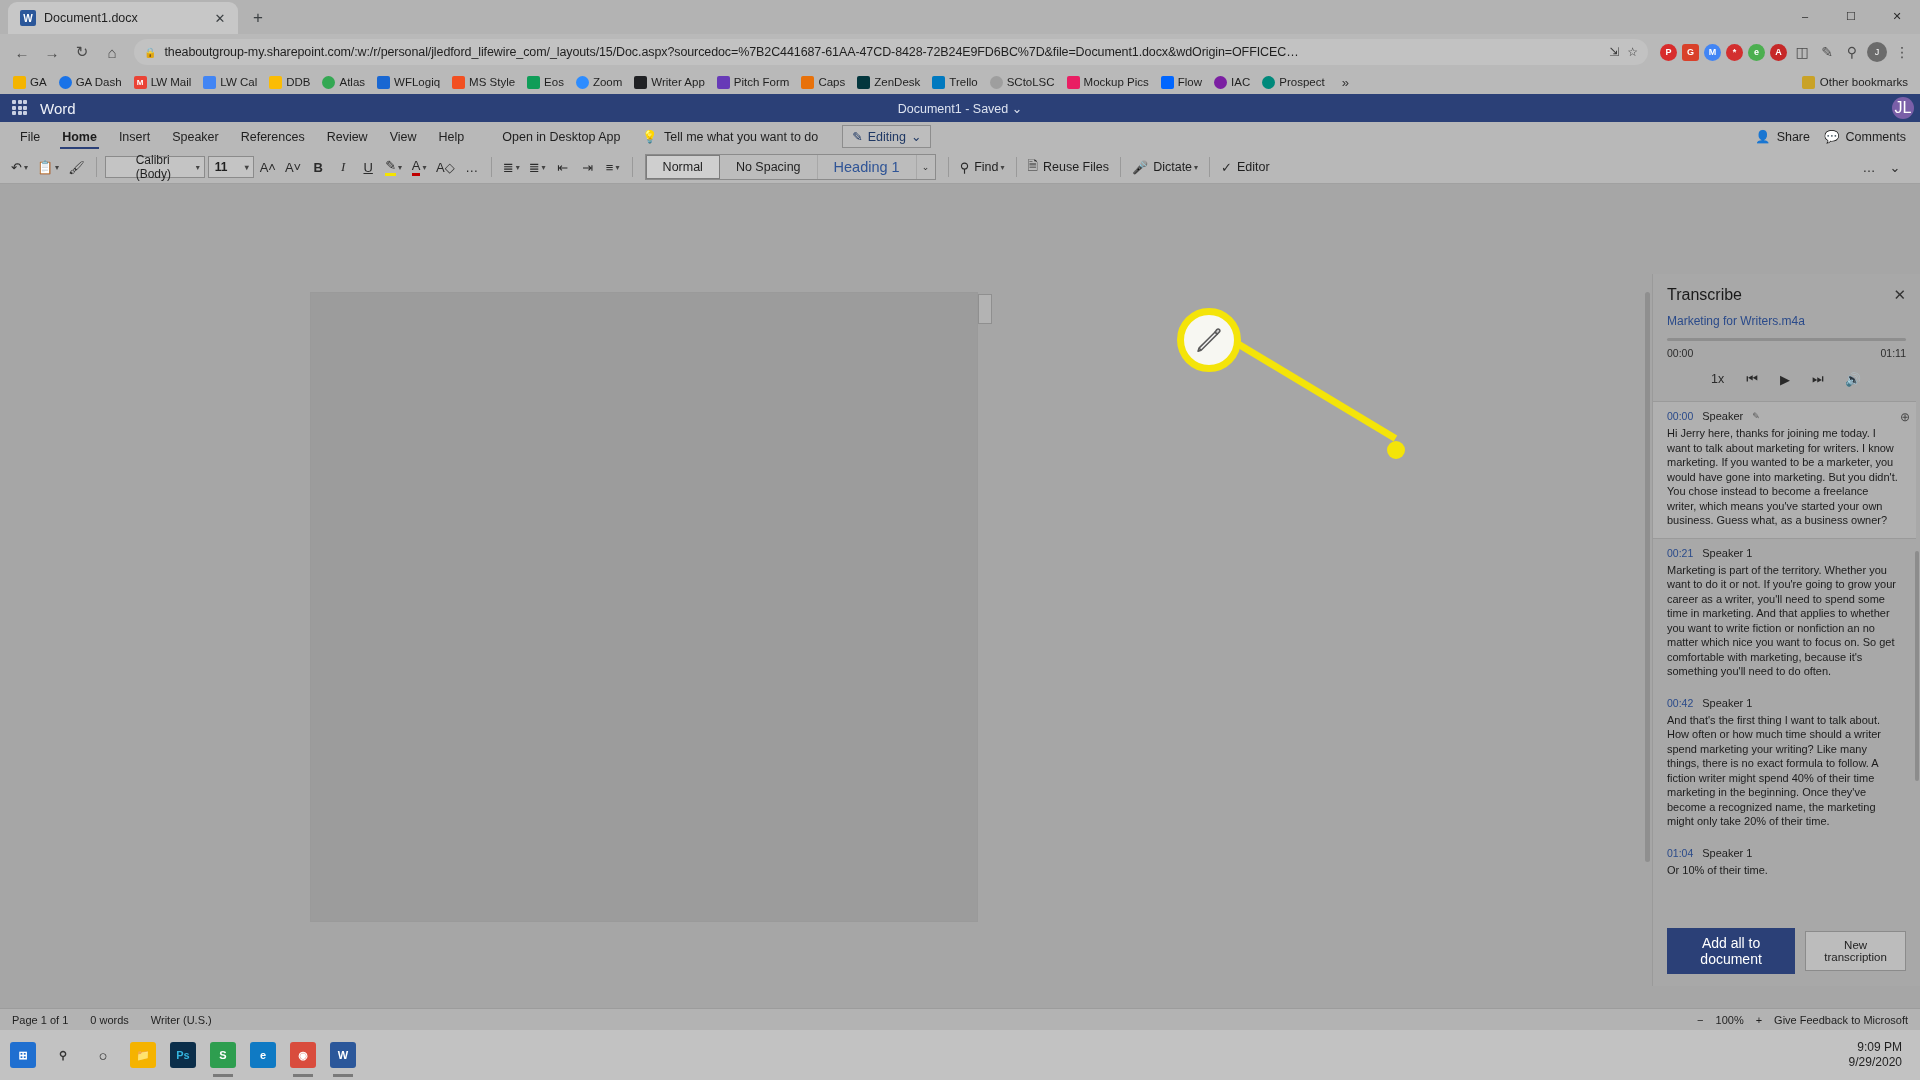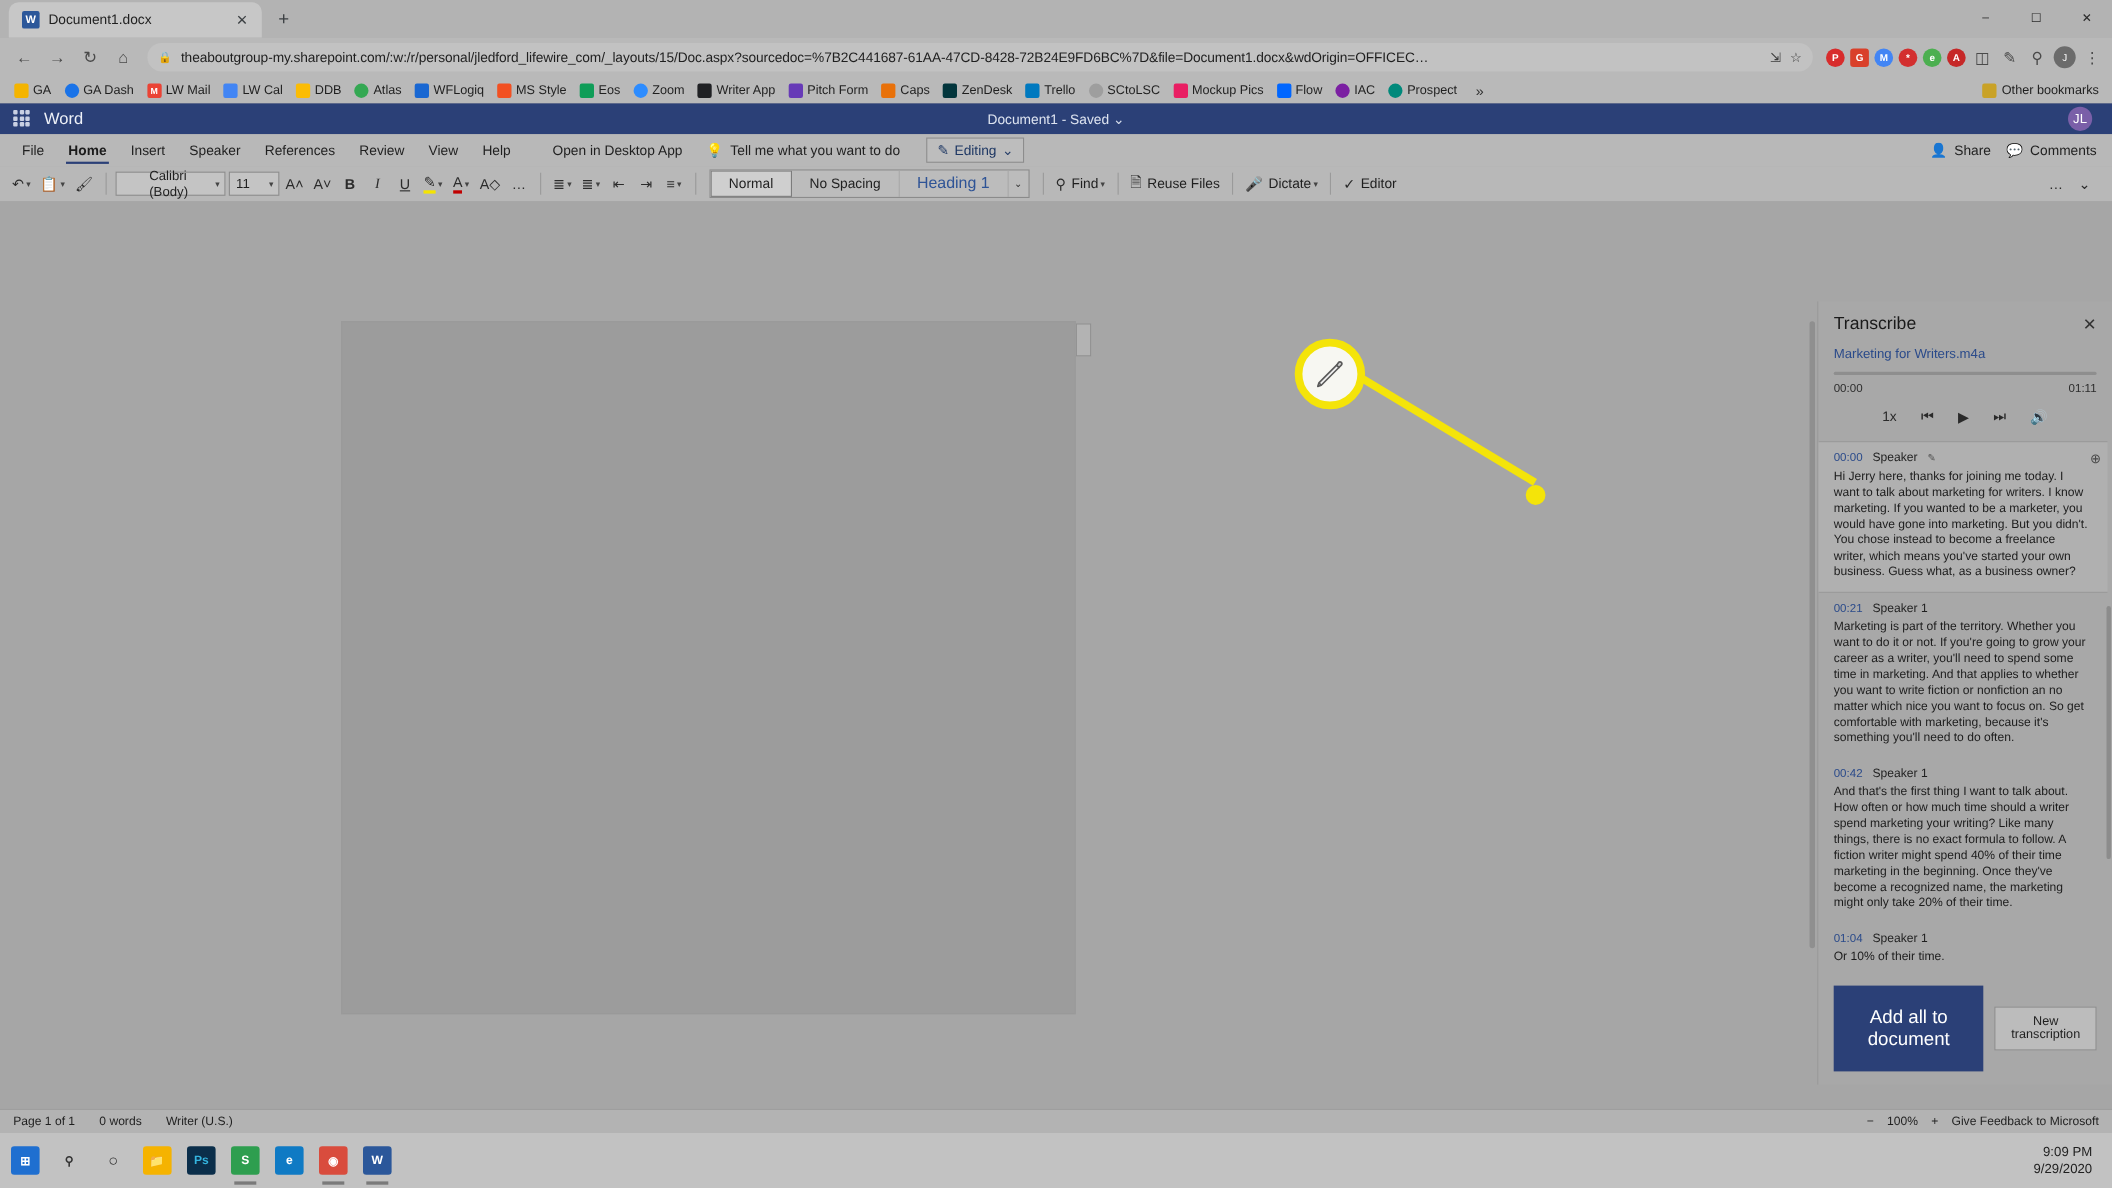--- a/index.html
+++ b/index.html
@@ -183,24 +183,24 @@
   .word-brand { font-size: 15px; color: #eef1f8; }
   .word-doctitle {
     position: absolute; left: 0; right: 0;
     text-align: center;
     font-size: 12.5px;
     color: #dde3f0;
     pointer-events: none;
   }
   .word-doctitle span { pointer-events: auto; }
   .word-avatar {
-    position: absolute; right: 18px;
+    position: absolute; right: 6px;
     width: 22px; height: 22px; border-radius: 50%;
     background: #7a5fa8; color: #fff;
-    font-size: 12px;
+    font-size: 16px;
     display: flex; align-items: center; justify-content: center;
   }
 
   .ribbon-tabs {
     height: 29px;
     background: #b8b8b8;
     display: flex;
     align-items: center;
     padding-left: 10px;
     font-size: 12.5px;
@@ -259,21 +259,21 @@
     border: 1px solid #8b8b8b;
     background: #c4c4c4;
     display: flex; align-items: center;
     padding: 0 4px 0 6px;
     font-size: 12px;
     color: #1f1f1f;
     gap: 4px;
   }
   .combo .caret { font-size: 8px; color: #444; margin-left: auto; padding-left: 8px;}
   .font-combo { width: 100px; padding-left: 30px; }
-  .size-combo { width: 46px; }
+  .size-combo { width: 46px; font-weight: bold; }
   .vsep { width: 1px; height: 20px; background: #9a9a9a; margin: 0 5px; }
   .styles-gallery {
     display: flex; align-items: stretch;
     border: 1px solid #8b8b8b;
     height: 26px;
     background: #bcbcbc;
     margin: 0 4px;
   }
   .style-item {
     display: flex; align-items: center; justify-content: center;
@@ -400,22 +400,22 @@
     border-radius: 2px;
   }
   .tr-footer {
     display: flex; align-items: center; gap: 10px;
     padding: 10px 14px 12px;
   }
   .btn-primary {
     background: #2b4077;
     color: #fff;
     border: none;
-    font-size: 17px;
-    padding: 19px 12px;
+    font-size: 14px;
+    padding: 7px 12px;
     font-family: inherit;
   }
   .btn-secondary {
     background: #bcbcbc;
     color: #1f1f1f;
     border: 1px solid #8b8b8b;
     font-size: 11.5px;
     padding: 7px 12px;
     font-family: inherit;
   }

